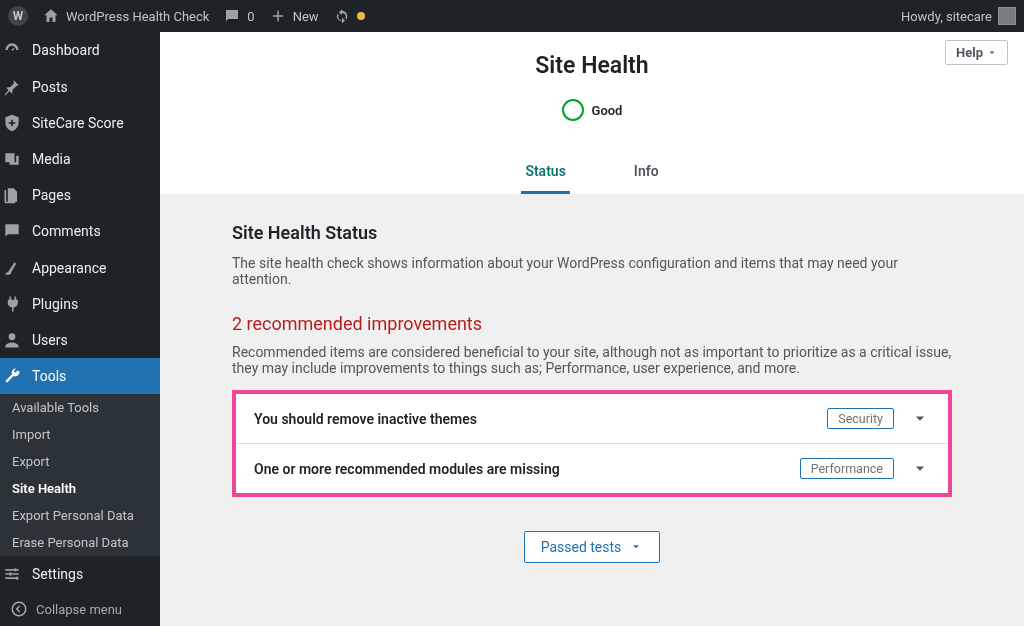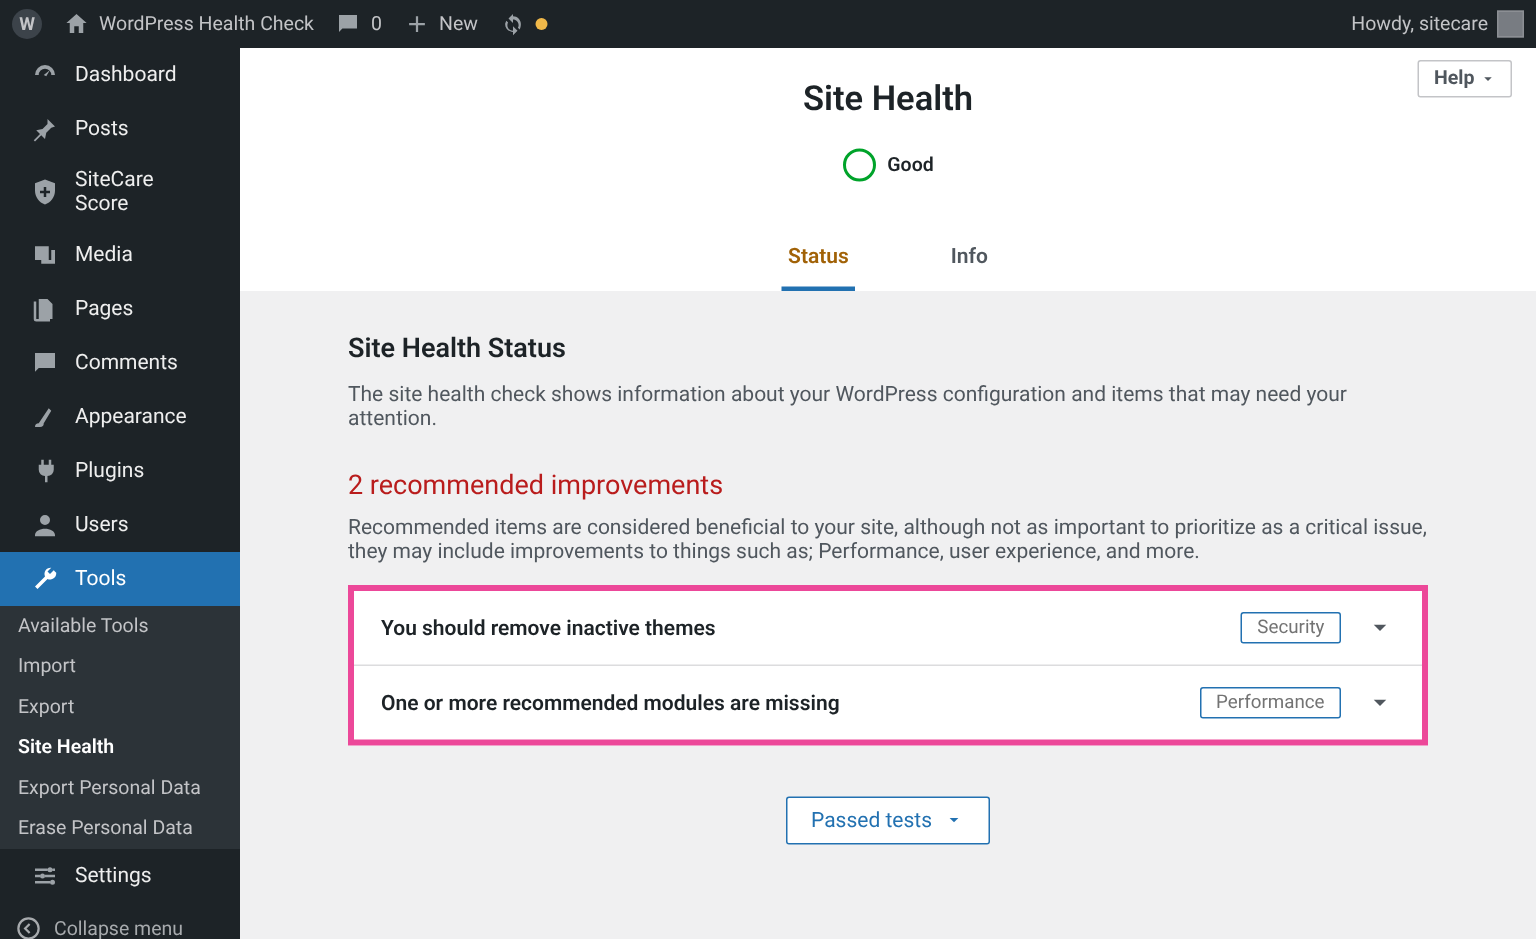--- a/index.html
+++ b/index.html
@@ -12,21 +12,21 @@
 .ab-item { display: flex; align-items: center; gap: 6px; color: #c3c4c7; cursor: pointer; }
 .wp-logo { width: 20px; height: 20px; border-radius: 50%; background: #3c434a; display: flex; align-items: center; justify-content: center; font-weight: bold; font-size: 12px; color: #c3c4c7; }
 .ab-icon { width: 18px; height: 18px; display: inline-flex; align-items: center; justify-content: center; }
 .ab-icon svg { width: 18px; height: 18px; fill: #9ca2a7; }
 .avatar { width: 18px; height: 18px; background: #787c82; border: 1px solid #8c8f94; }
 .dot-yellow { width: 8px; height: 8px; border-radius: 50%; background: #f0b849; display: inline-block; }
 
 
 .wrap { display: flex; height: calc(626px - 32px); }
 .sidebar { width: 160px; background: #1d2327; color: #c3c4c7; font-size: 14px; display: flex; flex-direction: column; }
-.menu-item { display: flex; align-items: center; gap: 10px; padding: 8px 20px; cursor: pointer; color: #eee; }
+.menu-item { display: flex; align-items: center; gap: 10px; padding: 8px 2px; cursor: pointer; color: #eee; }
 .menu-item.current { background: #2271b1; color: #fff; position: relative; }
 .menu-item.current::after { content: ""; position: absolute; right: -8px; top: 50%; transform: translateY(-50%); border: 8px solid transparent; border-right-color: #f0f0f1; }
 .menu-separator { height: 14px; }
 .menu-icon { width: 20px; height: 20px; display: inline-flex; align-items: center; justify-content: center; }
 .menu-icon svg { width: 20px; height: 20px; fill: #9ca2a7; }
 .menu-item.current .menu-icon svg { fill: #fff; }
 .submenu { background: #2c3338; font-size: 13px; }
 .submenu-item { padding: 6px 12px; color: #c3c4c7; cursor: pointer; }
 .submenu-item.current { color: #fff; font-weight: 600; }
 .collapse { margin-top: auto; display: flex; align-items: center; gap: 8px; padding: 8px 10px; color: #a7aaad; cursor: pointer; font-size: 13px; }
@@ -36,21 +36,21 @@
 .content { flex: 1; overflow: auto; }
 .health-header { background: #fff; text-align: center; padding: 20px 0 0 0; position: relative; border-color:#ccd0d4; }
 .help-btn { position: absolute; top: 8px; right: 16px; border: 1px solid #c3c4c7; background: #fff; padding: 4px 10px; font-size: 13px; color: #50575e; border-radius: 2px; cursor: pointer; display: flex; align-items: center; gap: 4px; font-weight: bold;}
 .help-btn svg { width: 10px; height: 10px; fill: #50575e; }
 .page-title { font-size: 23px; font-weight: 600; color: #1d2327; margin-bottom: 20px; }
 .progress-wrap { display: flex; align-items: center; justify-content: center; gap: 8px; margin-bottom: 32px; }
 .progress-circle { width: 22px; height: 22px; border: 2.5px solid #00a32a; border-radius: 50%; }
 .progress-label { font-size: 13px; font-weight: 600; color: #1d2327; }
 .tabs { display: flex; justify-content: center; gap: 60px; }
 .tab { padding: 10px 4px 12px 4px; font-size: 14px; font-weight: 600; color: #50575e; cursor: pointer; border-bottom: 3px solid transparent; }
-.tab.active { color: #a16207; border-bottom-color: #2271b1; }
+.tab.active { color: #0f766e; border-bottom-color: #2271b1; }
 
 .body { padding: 28px 72px; }
 .h2 { font-size: 18px; font-weight: 600; color: #1d2327; margin-bottom: 12px; }
 .para { font-size: 14px; color: #50575e; margin-bottom: 26px; }
 .h3 { font-size: 18px; font-weight: 400; color: #b91c1c; margin-bottom: 10px; }
 
 .accordion { border: 4px solid #ec4899; background: #fff; margin-top: 14px; }
 .acc-item { display: flex; align-items: center; padding: 14px 18px; cursor: pointer; }
 .acc-item + .acc-item { border-top: 1px solid #dcdcde; }
 .acc-title { font-size: 14px; font-weight: 600; color: #1d2327; flex: 0 1 auto; }

